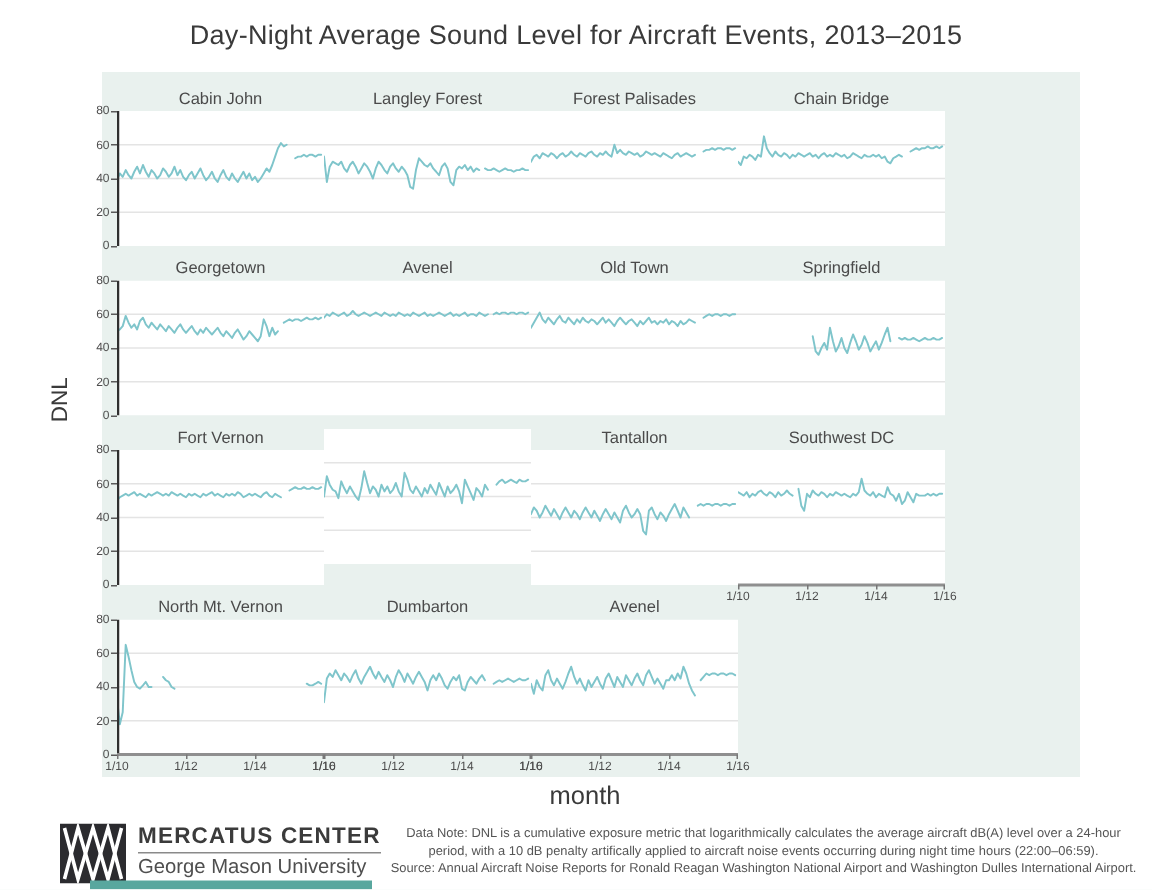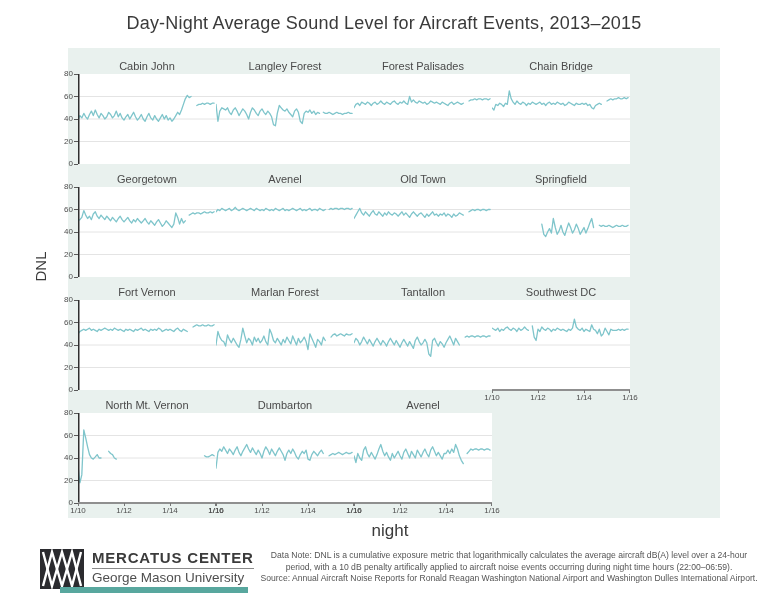--- a/index.html
+++ b/index.html
@@ -129,21 +129,20 @@
         <div class="plot"><svg width="138" height="90" viewBox="0 0 138 90">
             <rect x="0" y="0" width="138" height="90" fill="#ffffff"></rect>
             <line x1="0" y1="67.5" x2="138" y2="67.5" stroke="#e4e4e4" stroke-width="1"></line>
             <line x1="0" y1="45" x2="138" y2="45" stroke="#e4e4e4" stroke-width="1"></line>
             <line x1="0" y1="22.5" x2="138" y2="22.5" stroke="#e4e4e4" stroke-width="1"></line>
             <path d=" M0.0 33.8 L1.9 31.5 L3.8 30.4 L5.8 29.2 L7.7 30.4 L9.6 29.2 L11.5 28.1 L13.4 30.4 L15.3 29.2 L17.3 30.4 L19.2 31.5 L21.1 29.2 L23.0 30.4 L24.9 29.2 L26.8 28.1 L28.8 29.2 L30.7 30.4 L32.6 29.2 L34.5 30.4 L36.4 28.1 L38.3 29.2 L40.3 30.4 L42.2 29.2 L44.1 30.4 L46.0 31.5 L47.9 29.2 L49.8 30.4 L51.8 29.2 L53.7 30.4 L55.6 31.5 L57.5 29.2 L59.4 30.4 L61.3 29.2 L63.3 28.1 L65.2 30.4 L67.1 29.2 L69.0 30.4 L70.9 31.5 L72.8 29.2 L74.8 30.4 L76.7 29.2 L78.6 30.4 L80.5 28.1 L82.4 29.2 L84.3 31.5 L86.3 30.4 L88.2 29.2 L90.1 30.4 L92.0 29.2 L93.9 30.4 L95.8 31.5 L97.8 29.2 L99.7 28.1 L101.6 30.4 L103.5 31.5 L105.4 29.2 L107.3 30.4 L109.3 31.5 M115.0 27.0 L116.9 25.9 L118.8 24.8 L120.8 25.9 L122.7 25.9 L124.6 24.8 L126.5 25.9 L128.4 25.9 L130.3 24.8 L132.3 25.9 L134.2 25.9 L136.1 24.8" fill="none" stroke="#7fc5cb" stroke-width="1.3" stroke-linejoin="round" stroke-linecap="round"></path>
             <line x1="0.75" y1="0" x2="0.75" y2="90" stroke="#2f2f2f" stroke-width="1.5"></line>
           </svg><div class="ytick" style="top: 85px;">0</div><div class="ymark" style="top: 89.5px;"></div><div class="ytick" style="top: 62.5px;">20</div><div class="ymark" style="top: 67px;"></div><div class="ytick" style="top: 40px;">40</div><div class="ymark" style="top: 44.5px;"></div><div class="ytick" style="top: 17.5px;">60</div><div class="ymark" style="top: 22px;"></div><div class="ytick" style="top: -5px;">80</div><div class="ymark" style="top: 0px;"></div></div>
       </div>
       <div class="panel">
-        <div class="panel-title">Marlan Forest</div>
         <div class="plot"><svg width="138" height="90" viewBox="0 0 138 90">
             <rect x="0" y="0" width="138" height="90" fill="#ffffff"></rect>
             <line x1="0" y1="67.5" x2="138" y2="67.5" stroke="#e4e4e4" stroke-width="1"></line>
             <line x1="0" y1="45" x2="138" y2="45" stroke="#e4e4e4" stroke-width="1"></line>
             <line x1="0" y1="22.5" x2="138" y2="22.5" stroke="#e4e4e4" stroke-width="1"></line>
             <path d=" M0.0 45.0 L1.9 31.5 L3.8 37.1 L5.8 40.5 L7.7 41.6 L9.6 46.1 L11.5 34.9 L13.4 39.4 L15.3 42.8 L17.3 38.3 L19.2 41.6 L21.1 45.0 L23.0 47.3 L24.9 39.4 L26.8 28.1 L28.8 36.0 L30.7 42.8 L32.6 38.3 L34.5 40.5 L36.4 45.0 L38.3 37.1 L40.3 41.6 L42.2 38.3 L44.1 42.8 L46.0 40.5 L47.9 36.0 L49.8 41.6 L51.8 45.0 L53.7 29.2 L55.6 33.8 L57.5 40.5 L59.4 42.8 L61.3 38.3 L63.3 41.6 L65.2 45.0 L67.1 39.4 L69.0 42.8 L70.9 37.1 L72.8 40.5 L74.8 43.9 L76.7 36.0 L78.6 40.5 L80.5 45.0 L82.4 38.3 L84.3 42.8 L86.3 40.5 L88.2 37.1 L90.1 41.6 L92.0 49.5 L93.9 33.8 L95.8 38.3 L97.8 42.8 L99.7 47.3 L101.6 39.4 L103.5 41.6 L105.4 45.0 L107.3 37.1 L109.3 40.5 M115.0 37.1 L116.9 34.9 L118.8 33.8 L120.8 36.0 L122.7 34.9 L124.6 33.8 L126.5 34.9 L128.4 36.0 L130.3 33.8 L132.3 34.9 L134.2 34.9 L136.1 33.8" fill="none" stroke="#7fc5cb" stroke-width="1.3" stroke-linejoin="round" stroke-linecap="round"></path>
           </svg></div>
       </div>
       <div class="panel">
         <div class="panel-title">Tantallon</div>
@@ -190,21 +189,21 @@
         <div class="panel-title">Avenel</div>
         <div class="plot"><svg width="138" height="90" viewBox="0 0 138 90">
             <rect x="0" y="0" width="138" height="90" fill="#ffffff"></rect>
             <line x1="0" y1="67.5" x2="138" y2="67.5" stroke="#e4e4e4" stroke-width="1"></line>
             <line x1="0" y1="45" x2="138" y2="45" stroke="#e4e4e4" stroke-width="1"></line>
             <line x1="0" y1="22.5" x2="138" y2="22.5" stroke="#e4e4e4" stroke-width="1"></line>
             <path d=" M0.0 42.8 L1.9 49.5 L3.8 40.5 L5.8 45.0 L7.7 47.3 L9.6 37.1 L11.5 33.8 L13.4 40.5 L15.3 43.9 L17.3 39.4 L19.2 42.8 L21.1 46.1 L23.0 41.6 L24.9 36.0 L26.8 31.5 L28.8 38.3 L30.7 42.8 L32.6 39.4 L34.5 43.9 L36.4 47.3 L38.3 40.5 L40.3 45.0 L42.2 41.6 L44.1 38.3 L46.0 42.8 L47.9 46.1 L49.8 39.4 L51.8 36.0 L53.7 40.5 L55.6 45.0 L57.5 38.3 L59.4 41.6 L61.3 45.0 L63.3 37.1 L65.2 40.5 L67.1 43.9 L69.0 39.4 L70.9 36.0 L72.8 40.5 L74.8 43.9 L76.7 37.1 L78.6 33.8 L80.5 38.3 L82.4 42.8 L84.3 39.4 L86.3 42.8 L88.2 46.1 L90.1 40.5 L92.0 40.5 L93.9 37.1 L95.8 40.5 L97.8 36.0 L99.7 39.4 L101.6 31.5 L103.5 36.0 L105.4 42.8 L107.3 47.3 L109.3 50.6 M113.1 40.5 L115.0 38.3 L116.9 36.0 L118.8 37.1 L120.8 36.0 L122.7 36.0 L124.6 37.1 L126.5 36.0 L128.4 36.0 L130.3 37.1 L132.3 36.0 L134.2 36.0 L136.1 37.1" fill="none" stroke="#7fc5cb" stroke-width="1.3" stroke-linejoin="round" stroke-linecap="round"></path>
           </svg><div class="xaxisline"></div><div class="xtick" style="left: -15px;">1/10</div><div class="xmark" style="left: 0px;"></div><div class="xtick" style="left: 31px;">1/12</div><div class="xmark" style="left: 46px;"></div><div class="xtick" style="left: 77px;">1/14</div><div class="xmark" style="left: 92px;"></div><div class="xtick" style="left: 123px;">1/16</div><div class="xmark" style="left: 137px;"></div></div>
       </div>
     </div>
-  <div class="month-label">night</div>
+  <div class="month-label">month</div>
 
   <div class="footer">
     <div class="logo">
       <svg width="44" height="40" viewBox="0 0 44 40">
         <rect width="44" height="40" fill="#2b2b2f"></rect>
         <path d="M3 37 L12 3 L22 37 L32 3 L41 37" fill="none" stroke="#ffffff" stroke-width="2.4"></path>
         <path d="M3 3 L12 37 L22 3 L32 37 L41 3" fill="none" stroke="#ffffff" stroke-width="2.4"></path>
       </svg>
       <div class="logo-text">
         <div class="logo-name">MERCATUS CENTER</div>

